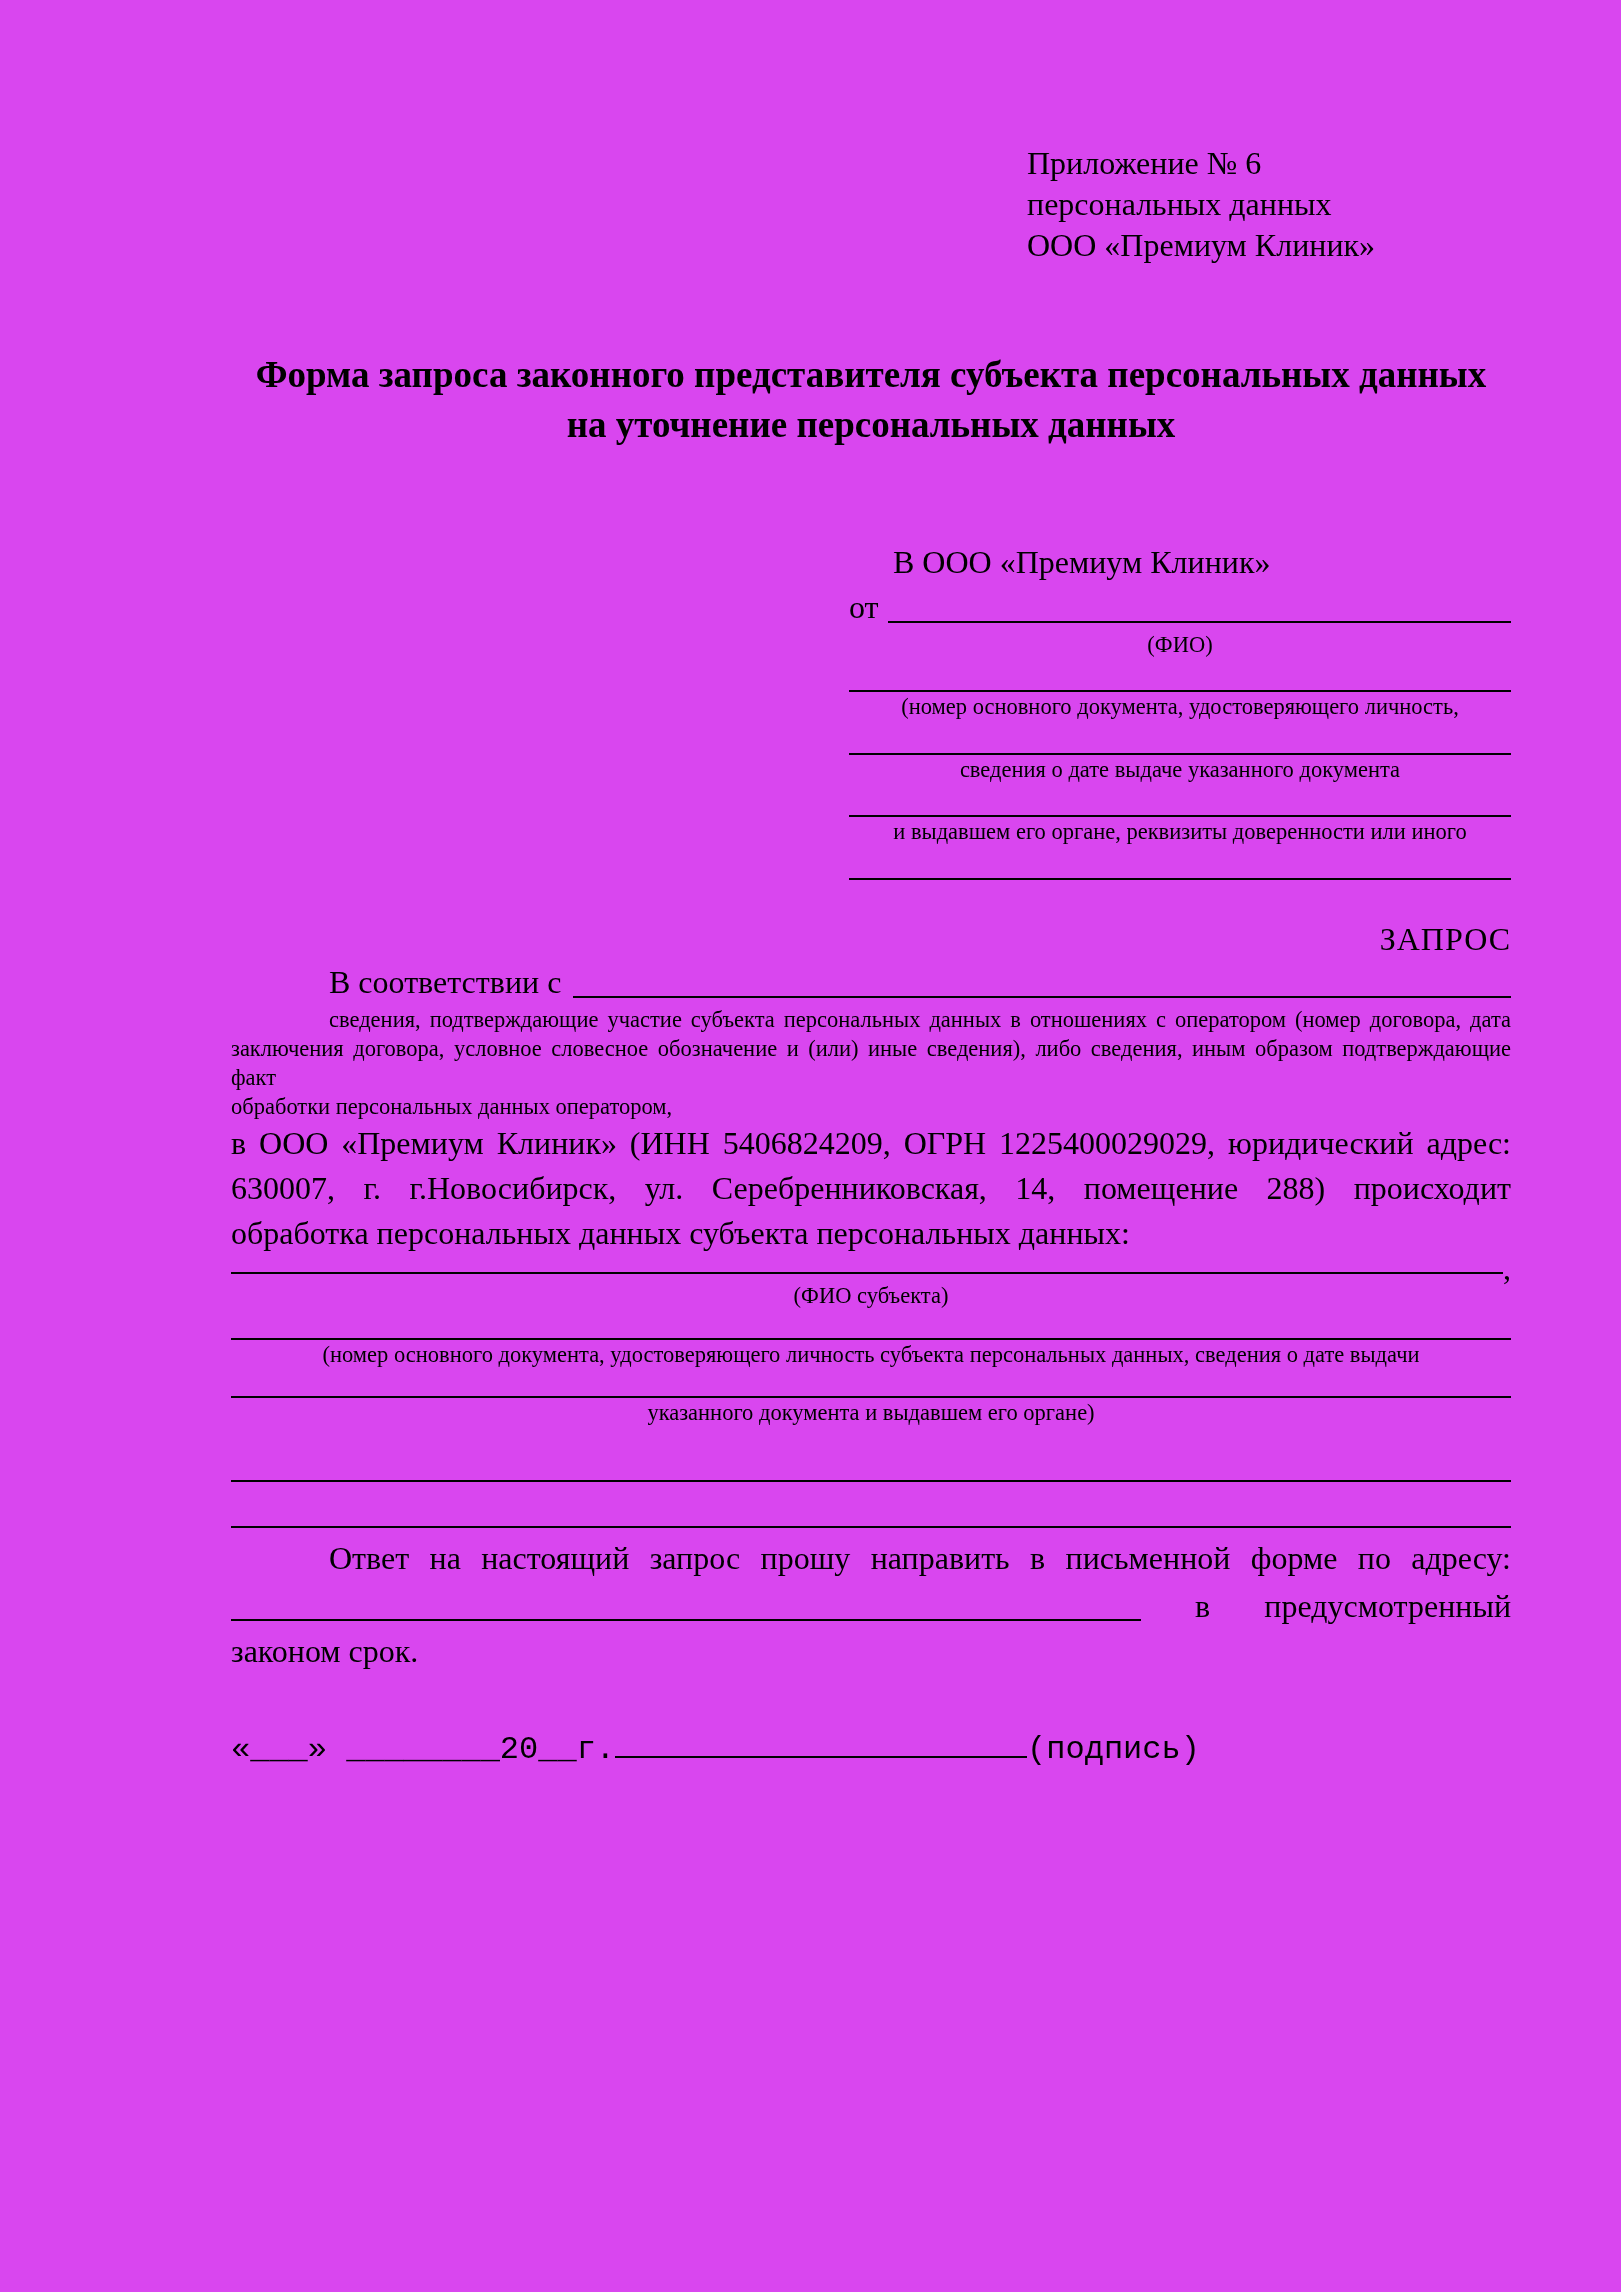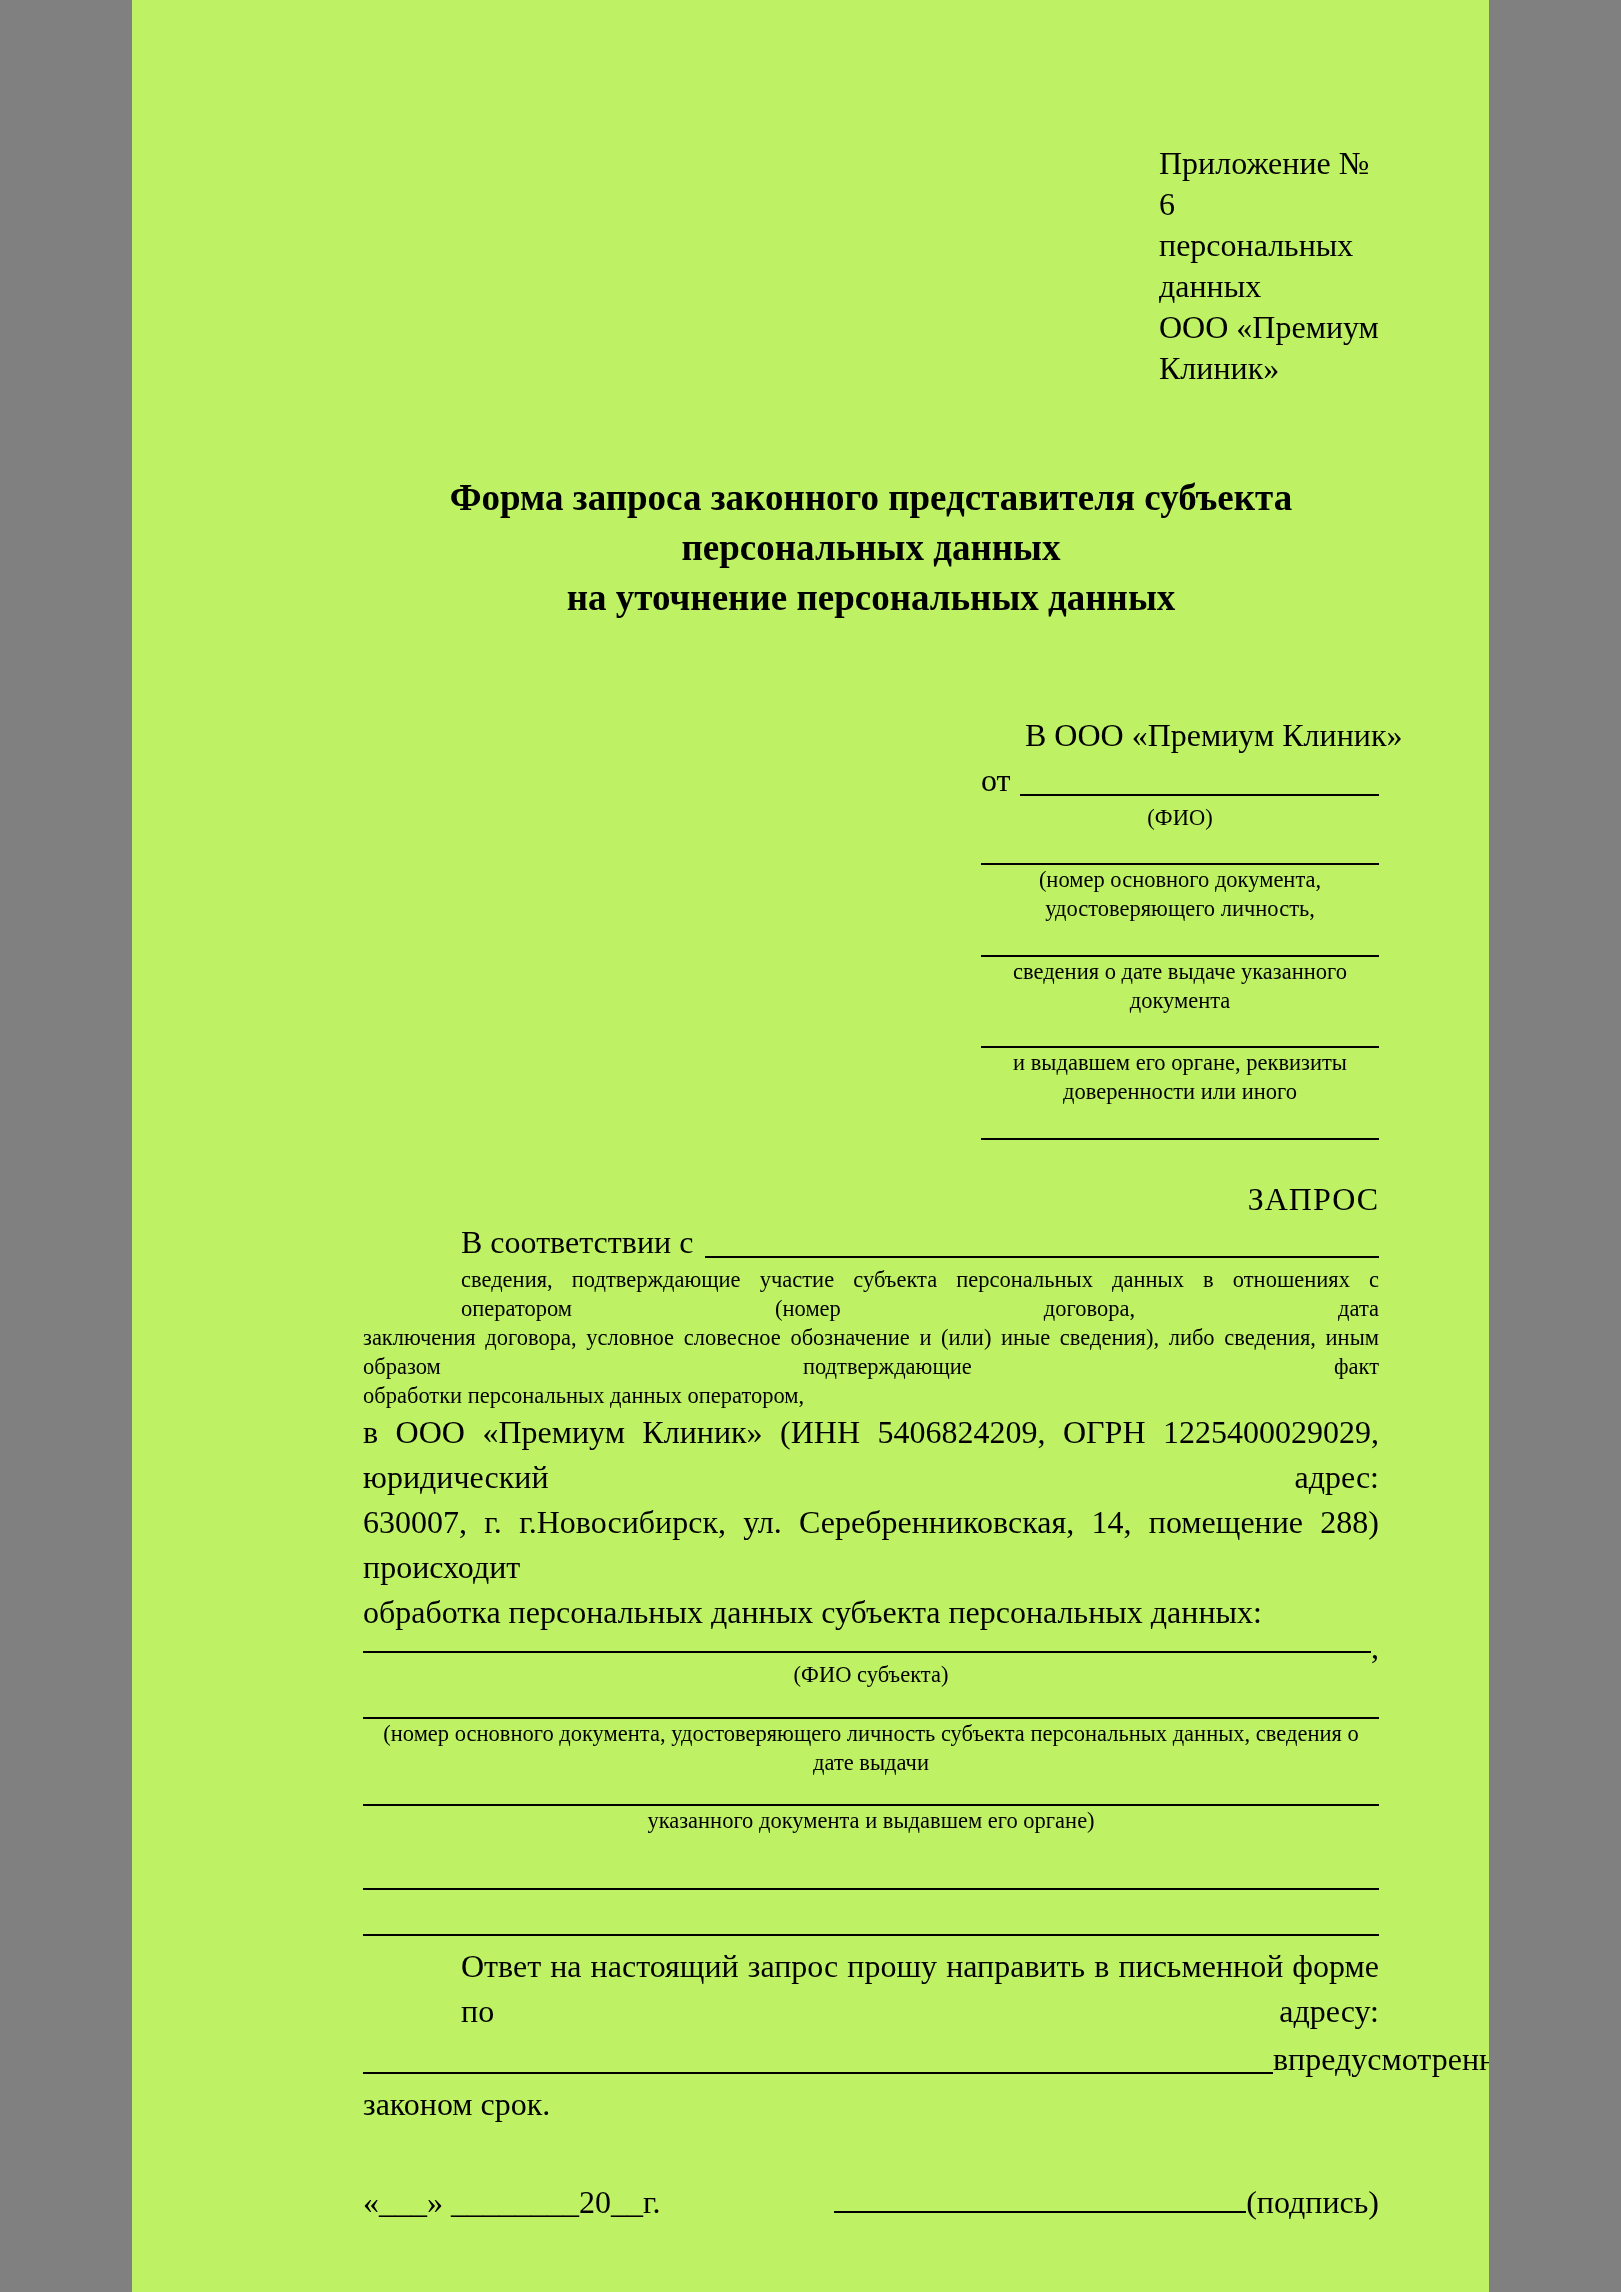--- a/index.html
+++ b/index.html
@@ -1,20 +1,20 @@
 <!DOCTYPE html>
 <html><head>
 <meta charset="utf-8">
 <style>
   html,body{margin:0;padding:0;background:#808080;}
   .page{
     box-sizing:border-box;
-    width:1357px;height:2293px;
+    width:1621px;height:2293px;
     margin:0 auto;
-    background:#bef264;
+    background:#d946ef;
     padding:143px 110px 0 231px;
     font-family:"Liberation Serif","DejaVu Serif",serif;
     color:#000;
     overflow:hidden;
   }
   
   .appendix{margin-left:796px;font-size:32px;line-height:41px;}
   
   .doc-title{margin-top:84px;text-align:center;font-size:37px;font-weight:bold;line-height:50px;}
   
@@ -34,21 +34,21 @@
   .indent{padding-left:98px;}
   .bodytext{font-size:32px;line-height:45px;}
   .fio-row{display:flex;height:25.5px;font-size:32px;}
   .fio-row .comma{line-height:25.5px;align-self:flex-end;}
   .pair-line{margin-top:2px;height:25.5px;border-bottom:2.9px solid #000;}
   .big-blank{margin-top:15.7px;height:29px;border-bottom:2.9px solid #000;}
   .answer-l2{display:flex;justify-content:space-between;align-items:flex-end;font-size:32px;line-height:46px;margin-top:2px;}
   .answer-l2 .fill2{flex:0 0 910px;border-bottom:2.9px solid #000;height:0;margin-bottom:7.8px;}
   .answer-l2 .w{white-space:nowrap;}
   
-  .footer-row{margin-top:53px;display:flex;justify-content:space-between;align-items:baseline;font-size:32px;line-height:45px;}
+  .footer-row{margin-top:53px;display:flex;justify-content:flex-start;align-items:baseline;font-size:32px;line-height:45px;font-family:Liberation Mono, monospace;}
   .sig-wrap{white-space:nowrap;}
   .sig-line{display:inline-block;width:412px;border-bottom:2.9px solid #000;height:0;}
 </style>
 </head>
 <body>
 
 <div class="page">
 
   <div class="appendix">
     <div>Приложение № 6</div>

